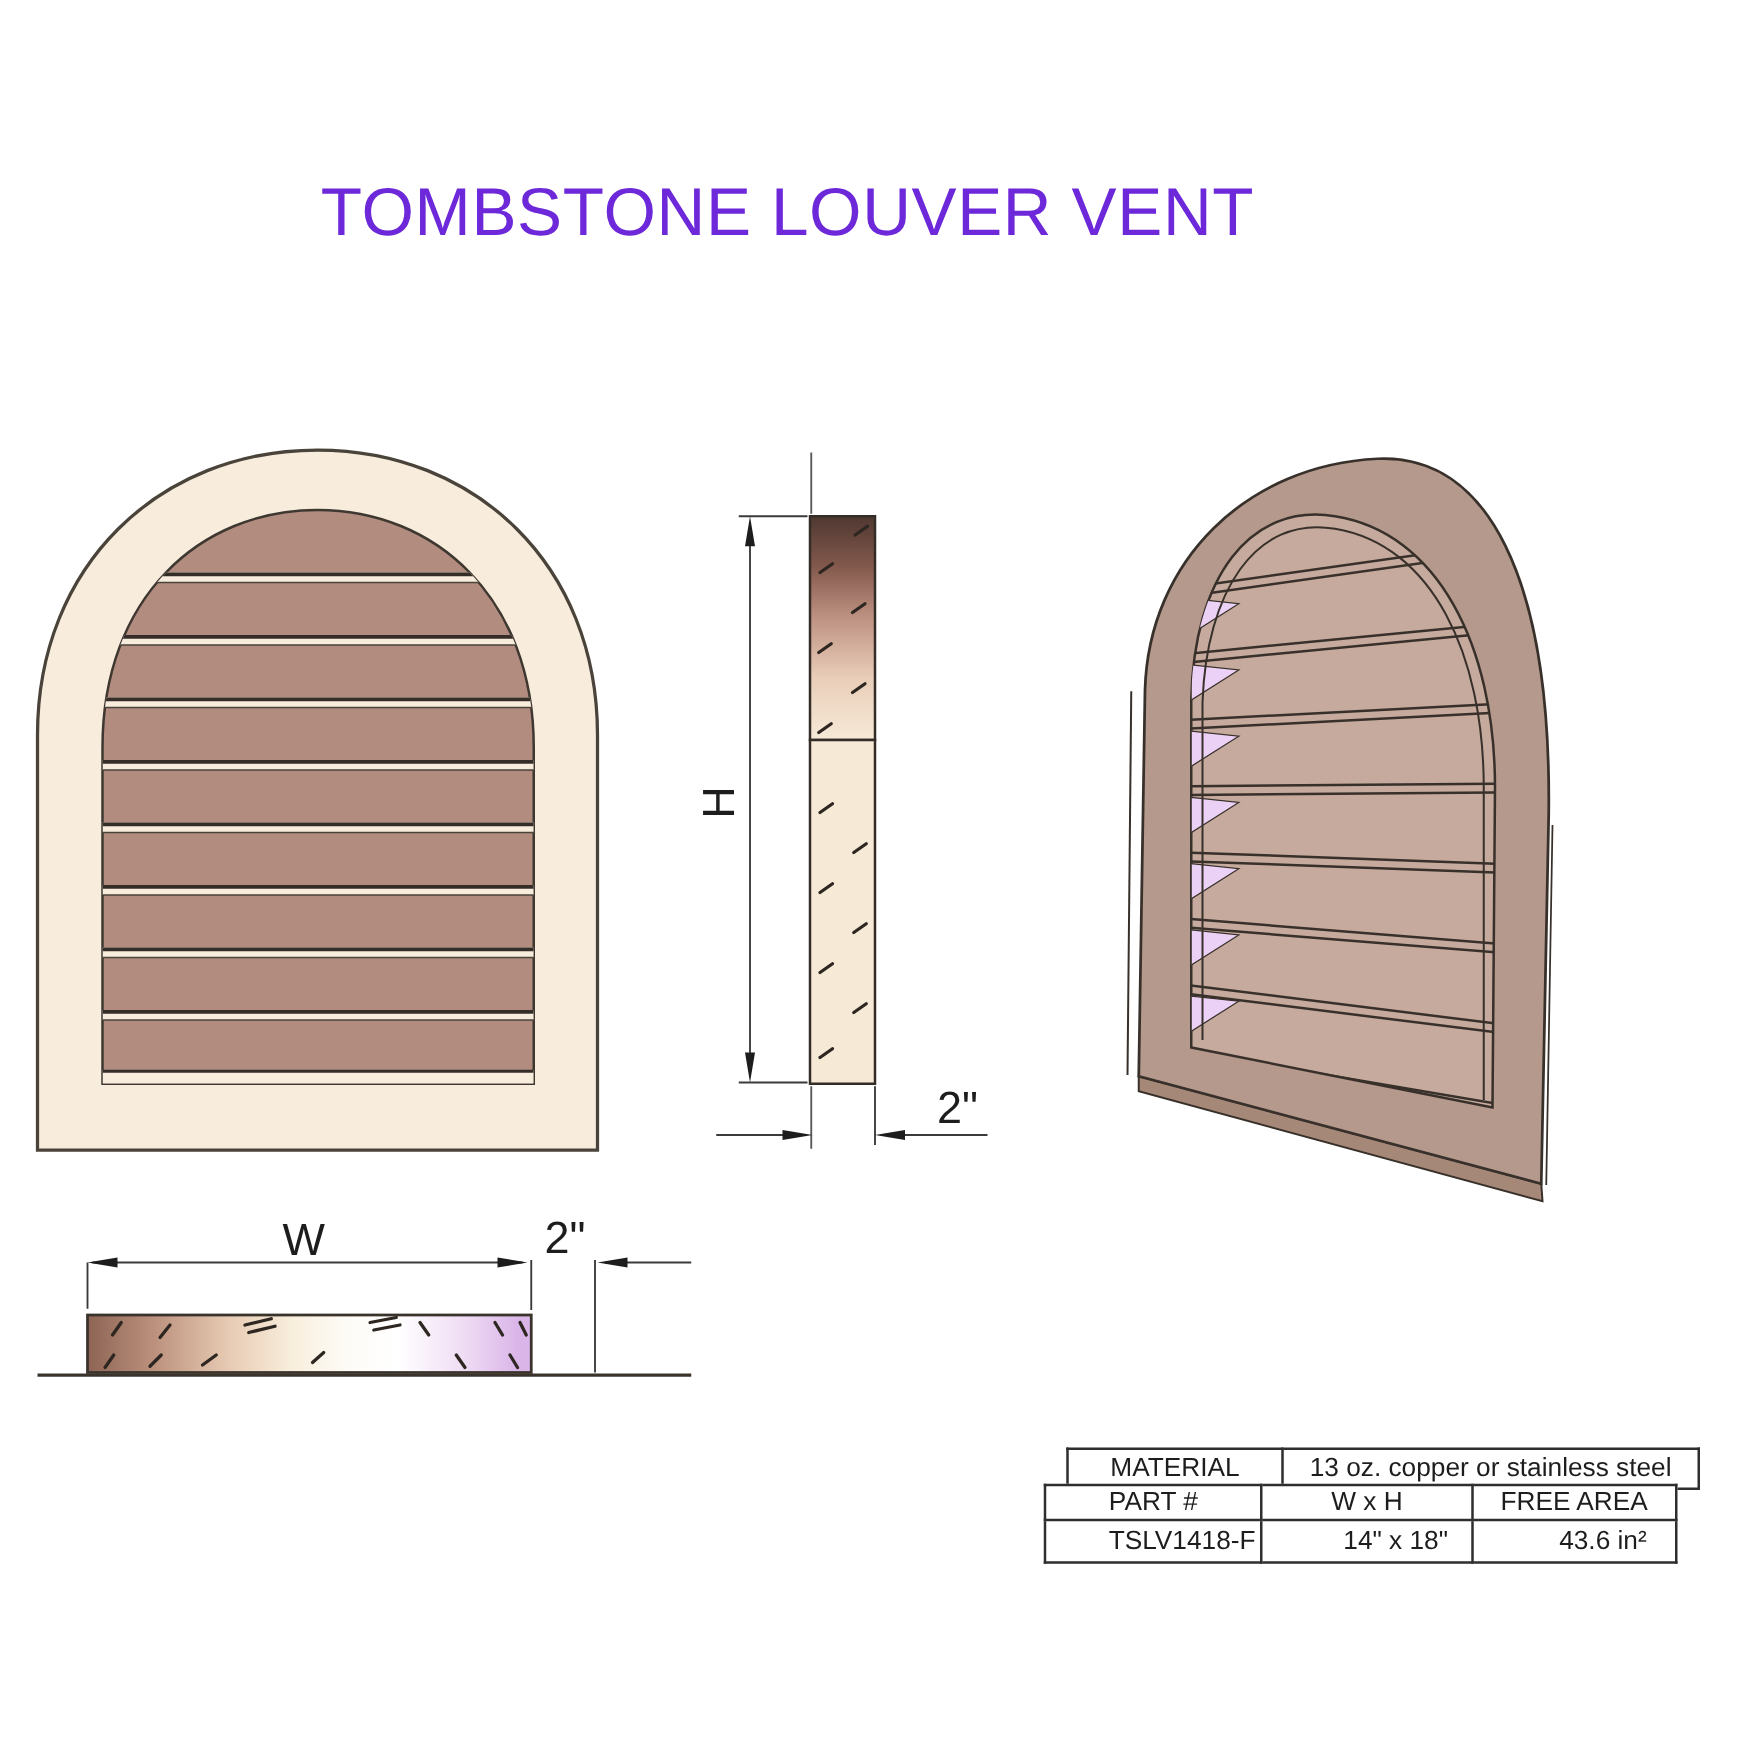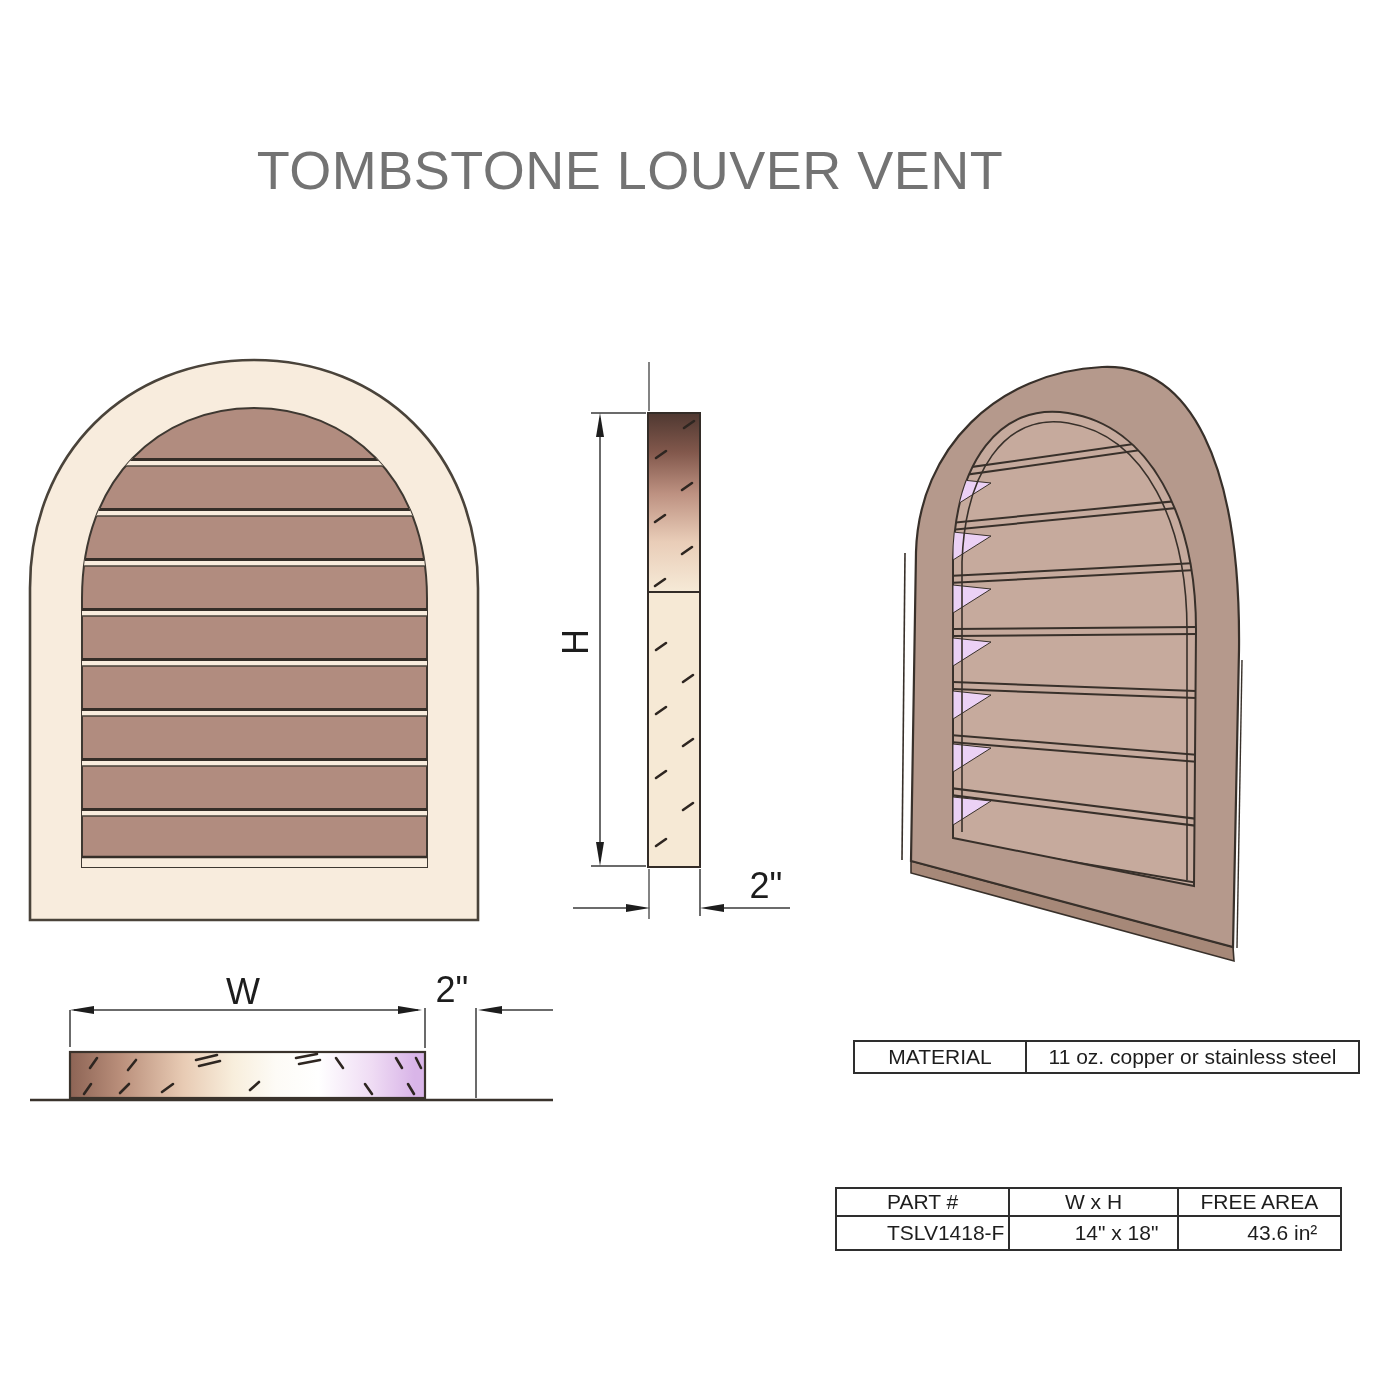--- a/index.html
+++ b/index.html
@@ -1,25 +1,25 @@
 <!DOCTYPE html>
 <html><head>
 <meta charset="utf-8">
 <style>
   html,body{margin:0;padding:0;background:#ffffff;}
   body{width:1400px;height:1400px;position:relative;font-family:"Liberation Sans",sans-serif;overflow:hidden;}
   .abs{position:absolute;}
-  #title{left:0px;top:142px;width:1260px;text-align:center;color:#737373;
+  #title{left:0px;top:142px;width:1260px;text-align:center;color:#6d28d9;
          font-size:54px;line-height:1.06;letter-spacing:0.5px;font-weight:400;}
   #drawing{left:0;top:0;}
   table.spec{border-collapse:collapse;table-layout:fixed;background:#ffffff;
              font-size:21px;color:#1d1d1d;}
   table.spec td,table.spec th{border:2px solid #2e2e2e;text-align:center;vertical-align:middle;
              font-weight:400;padding:0;overflow:hidden;white-space:nowrap;}
-  #material-table{left:853px;top:1040px;width:507px;}
+  #material-table{left:853px;top:1158px;width:507px;}
   #material-table td{height:30px;}
   #part-table{left:835px;top:1187px;width:507px;}
   #part-table .hrow td{height:26px;}
   #part-table .drow td{height:32px;padding-left:46px;}
   .c1{width:170px;} .c2{width:165px;} .c3{width:160px;border-radius:11px;}
 </style>
 </head>
 <body>
 
 <svg id="drawing" class="abs" width="1400" height="1400" viewBox="0 0 1400 1400">
@@ -213,21 +213,21 @@
 </svg>
 
 <div id="title" class="abs">
   <div>TOMBSTONE LOUVER VENT</div>
 </div>
 
 <table id="material-table" class="spec abs">
   <tbody>
     <tr>
       <td class="c1">MATERIAL</td>
-      <td>11 oz. copper or stainless steel</td>
+      <td>13 oz. copper or stainless steel</td>
     </tr>
   </tbody>
 </table>
 
 <table id="part-table" class="spec abs">
   <tbody>
     <tr class="hrow">
       <td class="c1">PART #</td>
       <td class="c2">W x H</td>
       <td class="c3">FREE AREA</td>

